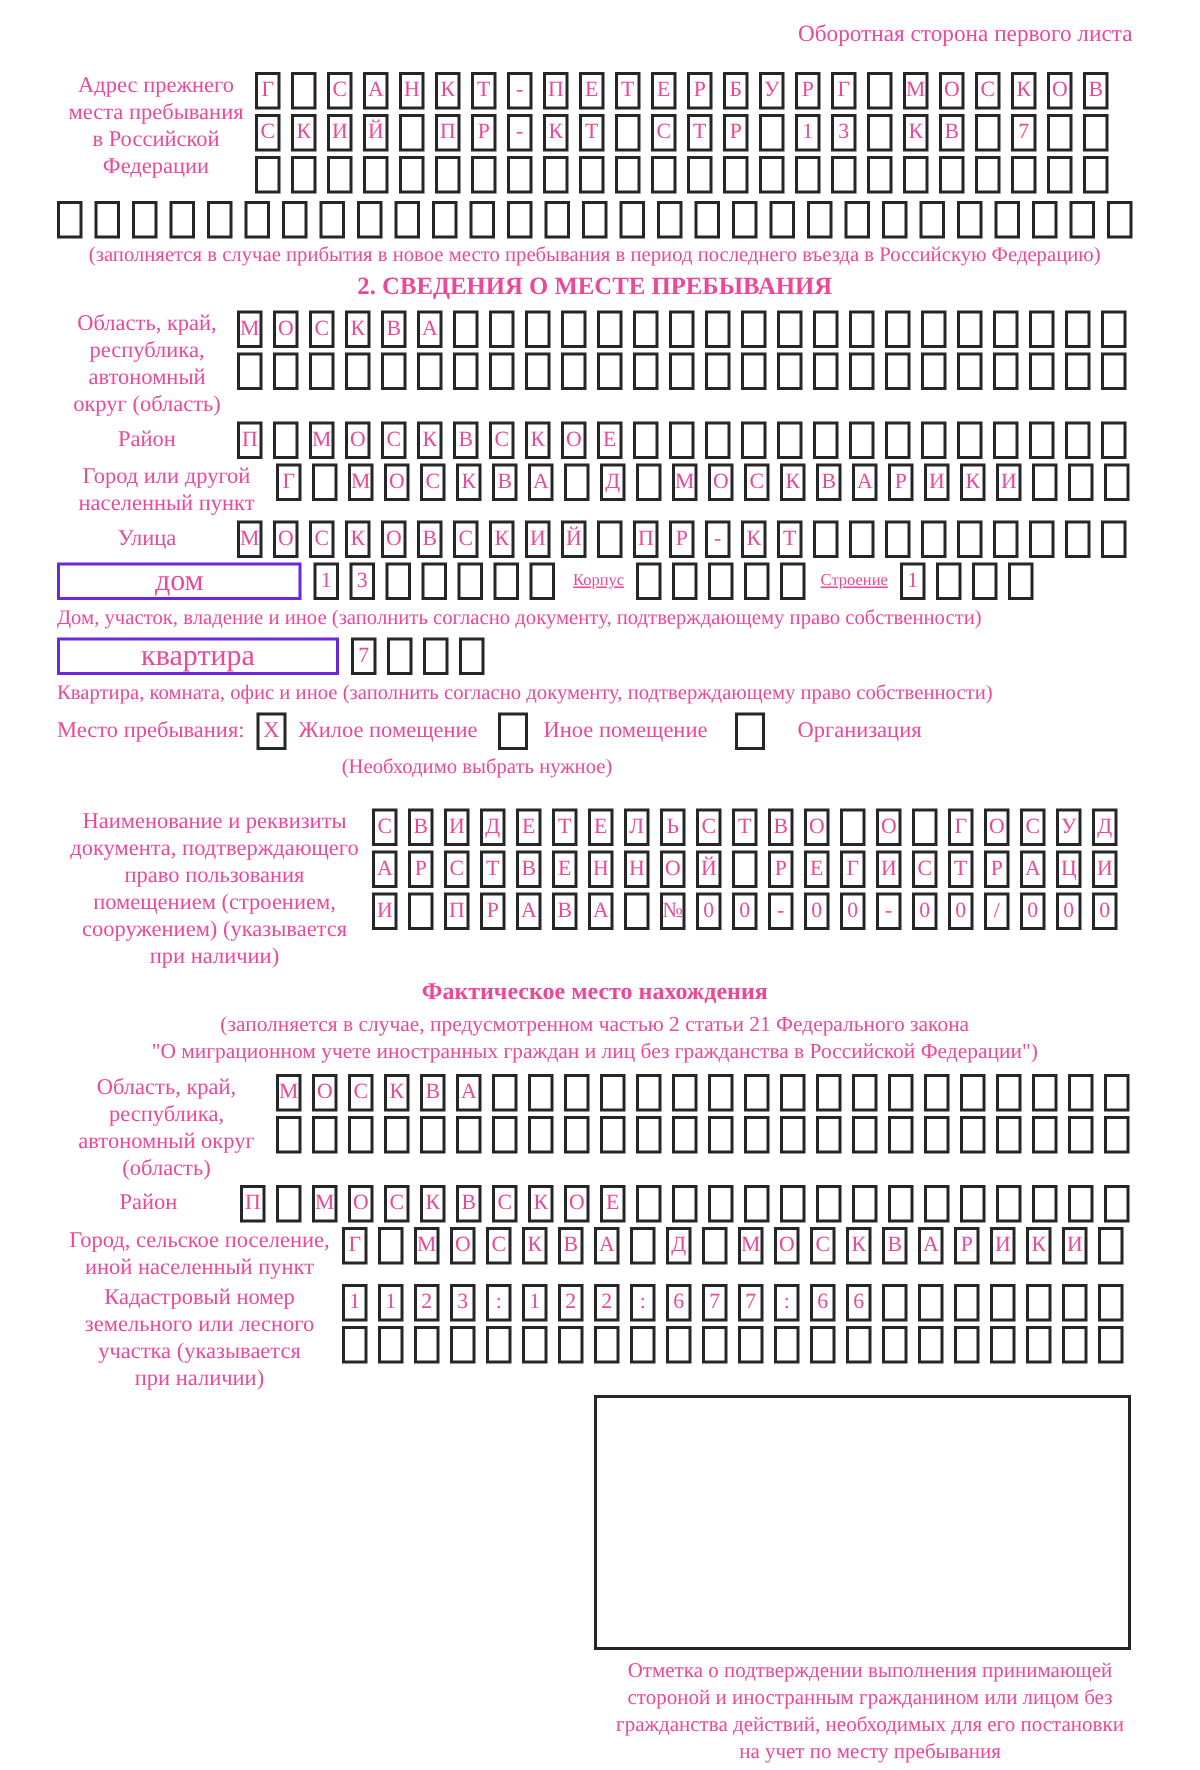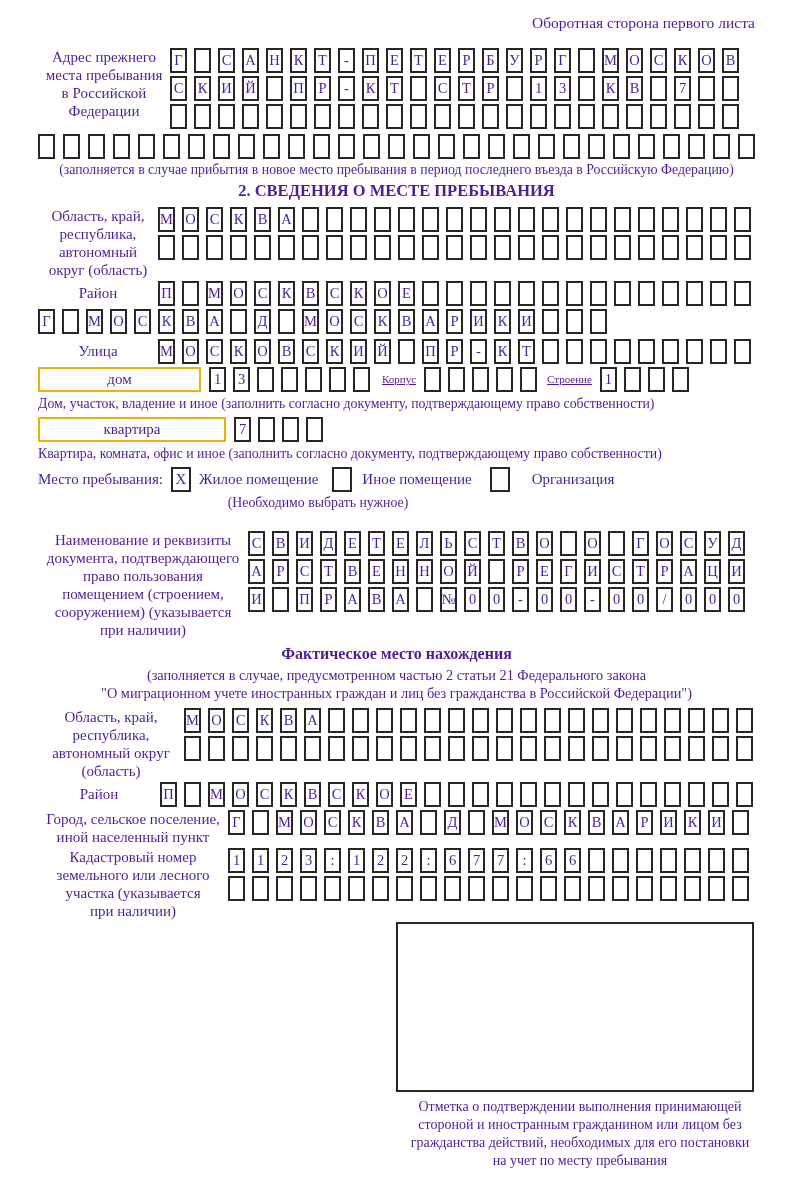--- a/index.html
+++ b/index.html
@@ -1,43 +1,43 @@
 <!DOCTYPE html>
 <html><head>
 <meta charset="utf-8">
 <style>
   * { box-sizing: border-box; margin: 0; padding: 0; }
   body { background: #ffffff; }
   .page {
     width: 800px; height: 1180px; overflow: hidden; position: relative;
     padding: 14px 45px 0 38px;
     font-family: "Liberation Serif", "DejaVu Serif", serif;
-    color: #4c1d95; background: #ffffff;
+    color: #ec4899; background: #ffffff;
   }
   .hdr { text-align: right; font-size: 15.5px; margin-bottom: 16px; }
   .flex { display: flex; align-items: flex-start; }
   .lbl { font-size: 15px; line-height: 18px; flex-shrink: 0; text-align: center; }
   .lbl.single { line-height: 25px; }
   .w132 { width: 132px; } .w120 { width: 120px; } .w146 { width: 146px; }
   .w210 { width: 210px; } .w190 { width: 190px; } .w122 { width: 122px; }
   .boxrow { display: flex; gap: 7px; margin-bottom: 3px; }
   .boxrow.g8 { gap: 8px; }
   .cell {
     width: 17px; height: 25px; border: 2px solid #262626; flex-shrink: 0;
     display: flex; align-items: center; justify-content: center;
     font-size: 14.5px;
   }
   .caption { font-size: 13.8px; line-height: 18px; margin-bottom: 2px; }
   .center { text-align: center; }
   .title { font-size: 16.5px; font-weight: bold; text-align: center; margin: 2px 0 6px; }
   .subtitle { font-size: 16px; font-weight: bold; text-align: center; margin: 4px 0 4px; }
   .notes { text-align: center; font-size: 14.3px; line-height: 17.5px; margin-bottom: 6px; }
   .widebox {
-    height: 25px; border: 2px solid #eab308; flex-shrink: 0;
-    display: flex; align-items: center; justify-content: center; font-size: 15px;
+    height: 25px; border: 2px solid #6d28d9; flex-shrink: 0;
+    display: flex; align-items: center; justify-content: center; font-size: 20px;
   }
   .wb163 { width: 163px; } .wb200 { width: 188px; }
   .il { font-size: 11px; line-height: 25px; flex-shrink: 0; text-decoration: underline; }
   .cb {
     width: 20px; height: 25px; border: 2px solid #262626; flex-shrink: 0;
     display: flex; align-items: center; justify-content: center; font-size: 15px;
   }
   .cbrow { align-items: center; margin-bottom: 3px; }
   .cbrow .txt { font-size: 15px; }
   .mb2 { margin-bottom: 2px; } .mb4 { margin-bottom: 4px; } .mb6 { margin-bottom: 6px; }
@@ -267,20 +267,24 @@
         <div class="cell"></div>
         <div class="cell"></div>
         <div class="cell"></div>
         <div class="cell"></div>
         <div class="cell"></div>
         <div class="cell"></div>
       </div>
   </div>
 
   <div class="flex mb2">
+    <div class="lbl w146">
+      <div>Город или другой</div>
+      <div>населенный пункт</div>
+    </div>
     <div class="boxrow">
         <div class="cell">Г</div>
         <div class="cell"></div>
         <div class="cell">М</div>
         <div class="cell">О</div>
         <div class="cell">С</div>
         <div class="cell">К</div>
         <div class="cell">В</div>
         <div class="cell">А</div>
         <div class="cell"></div>

